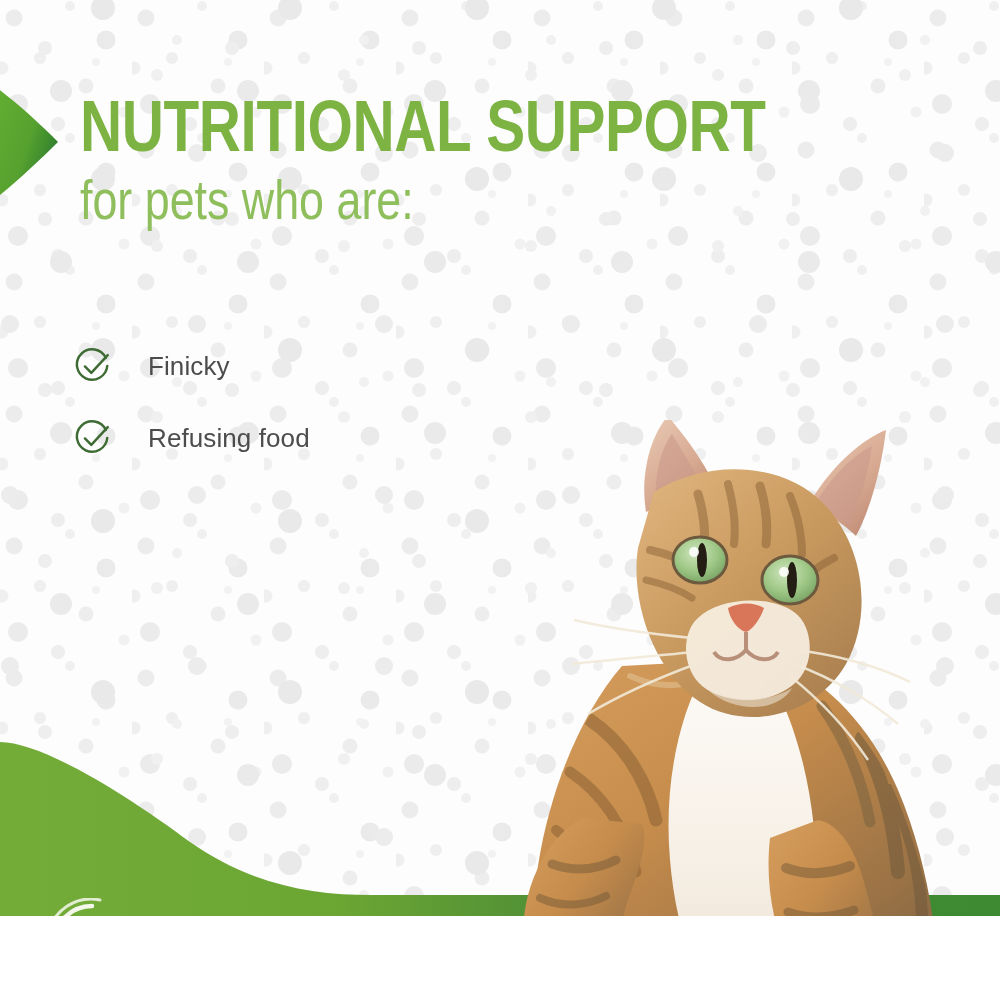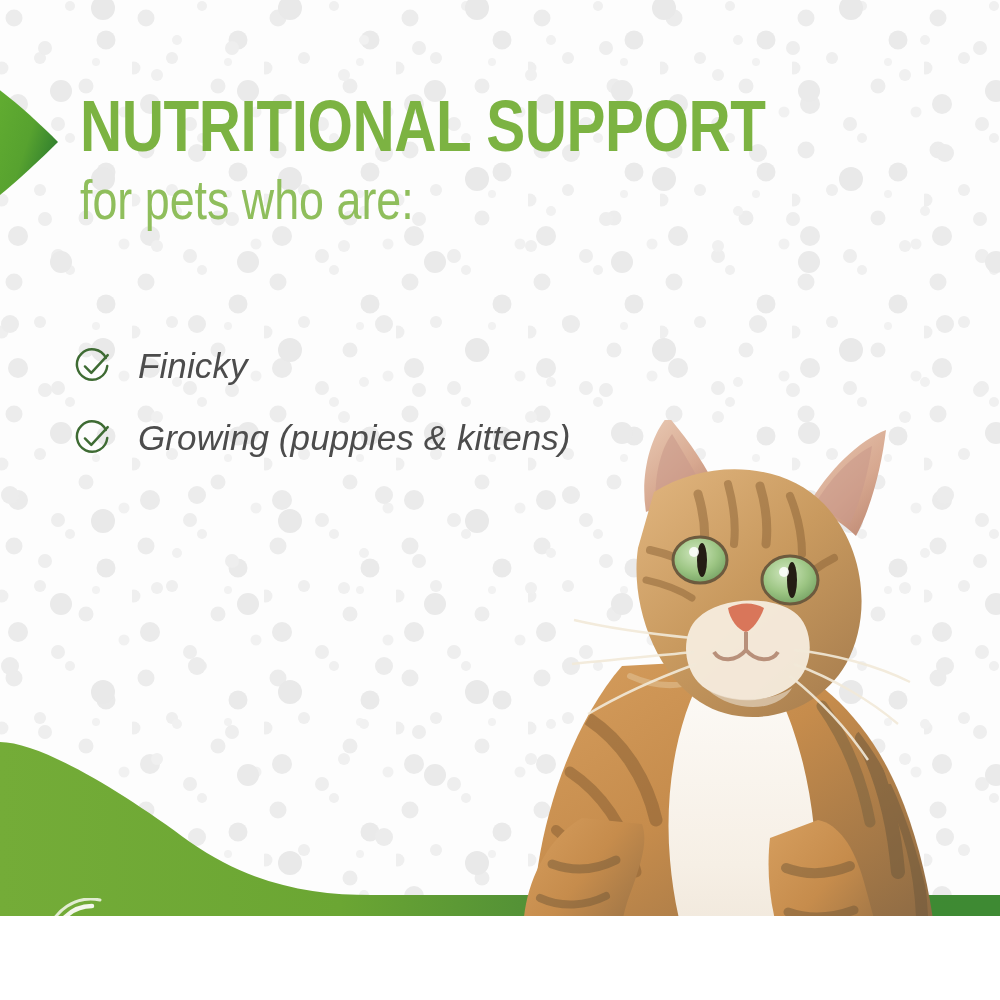--- a/index.html
+++ b/index.html
@@ -76,28 +76,27 @@
     left:74px; top:330px;
     z-index:6;
   }
   .benefit-row {
     display:flex;
     align-items:center;
     height:72px;
   }
   .check-icon { width:38px; height:38px; flex:0 0 38px; display:block; }
   .benefit-label {
-    margin-left:26px;
+    margin-left:36px;
     font-family:"Liberation Sans", sans-serif;
     font-weight:400;
-    font-size:35px;
+    font-size:26px;
     color:#4c4c4c;
     letter-spacing:0.1px;
     white-space:nowrap;
-    font-style:italic;
   }
 
   
   .logo {
     position:absolute;
     left:30px; top:898px;
     width:300px; height:92px;
     z-index:8;
   }
   .logo-wordmark {
@@ -359,28 +358,28 @@
 
     <div class="benefit-row">
       <svg class="check-icon" viewBox="0 0 40 40">
         <path d="M33.5,11.5 A16,16 0 1 0 35,20" fill="none" stroke="#3E6B33" stroke-width="2.6" stroke-linecap="round"></path>
         <path d="M11.5,20.5 L18.2,27.2 L35.5,8.5" fill="none" stroke="#3E6B33" stroke-width="2.6" stroke-linecap="round" stroke-linejoin="round"></path>
       </svg>
       <span class="benefit-label">Finicky</span>
     </div>
 
 
-
     <div class="benefit-row">
       <svg class="check-icon" viewBox="0 0 40 40">
         <path d="M33.5,11.5 A16,16 0 1 0 35,20" fill="none" stroke="#3E6B33" stroke-width="2.6" stroke-linecap="round"></path>
         <path d="M11.5,20.5 L18.2,27.2 L35.5,8.5" fill="none" stroke="#3E6B33" stroke-width="2.6" stroke-linecap="round" stroke-linejoin="round"></path>
       </svg>
-      <span class="benefit-label">Growing (puppies &amp; kittens)</span>
+      <span class="benefit-label">Refusing food</span>
     </div>
+
 
   </div>
 
   <div class="logo">
     <svg width="300" height="92" viewBox="0 0 300 92">
       <path d="M62,8
                A 36,36 0 1 0 62,84" fill="none" stroke="#f4f7ec" stroke-width="4.5" stroke-linecap="round"></path>
       <path d="M70,2
                A 42,42 0 1 0 52,88" fill="none" stroke="#f4f7ec" stroke-width="3" stroke-linecap="round" opacity="0.85"></path>
     </svg>

